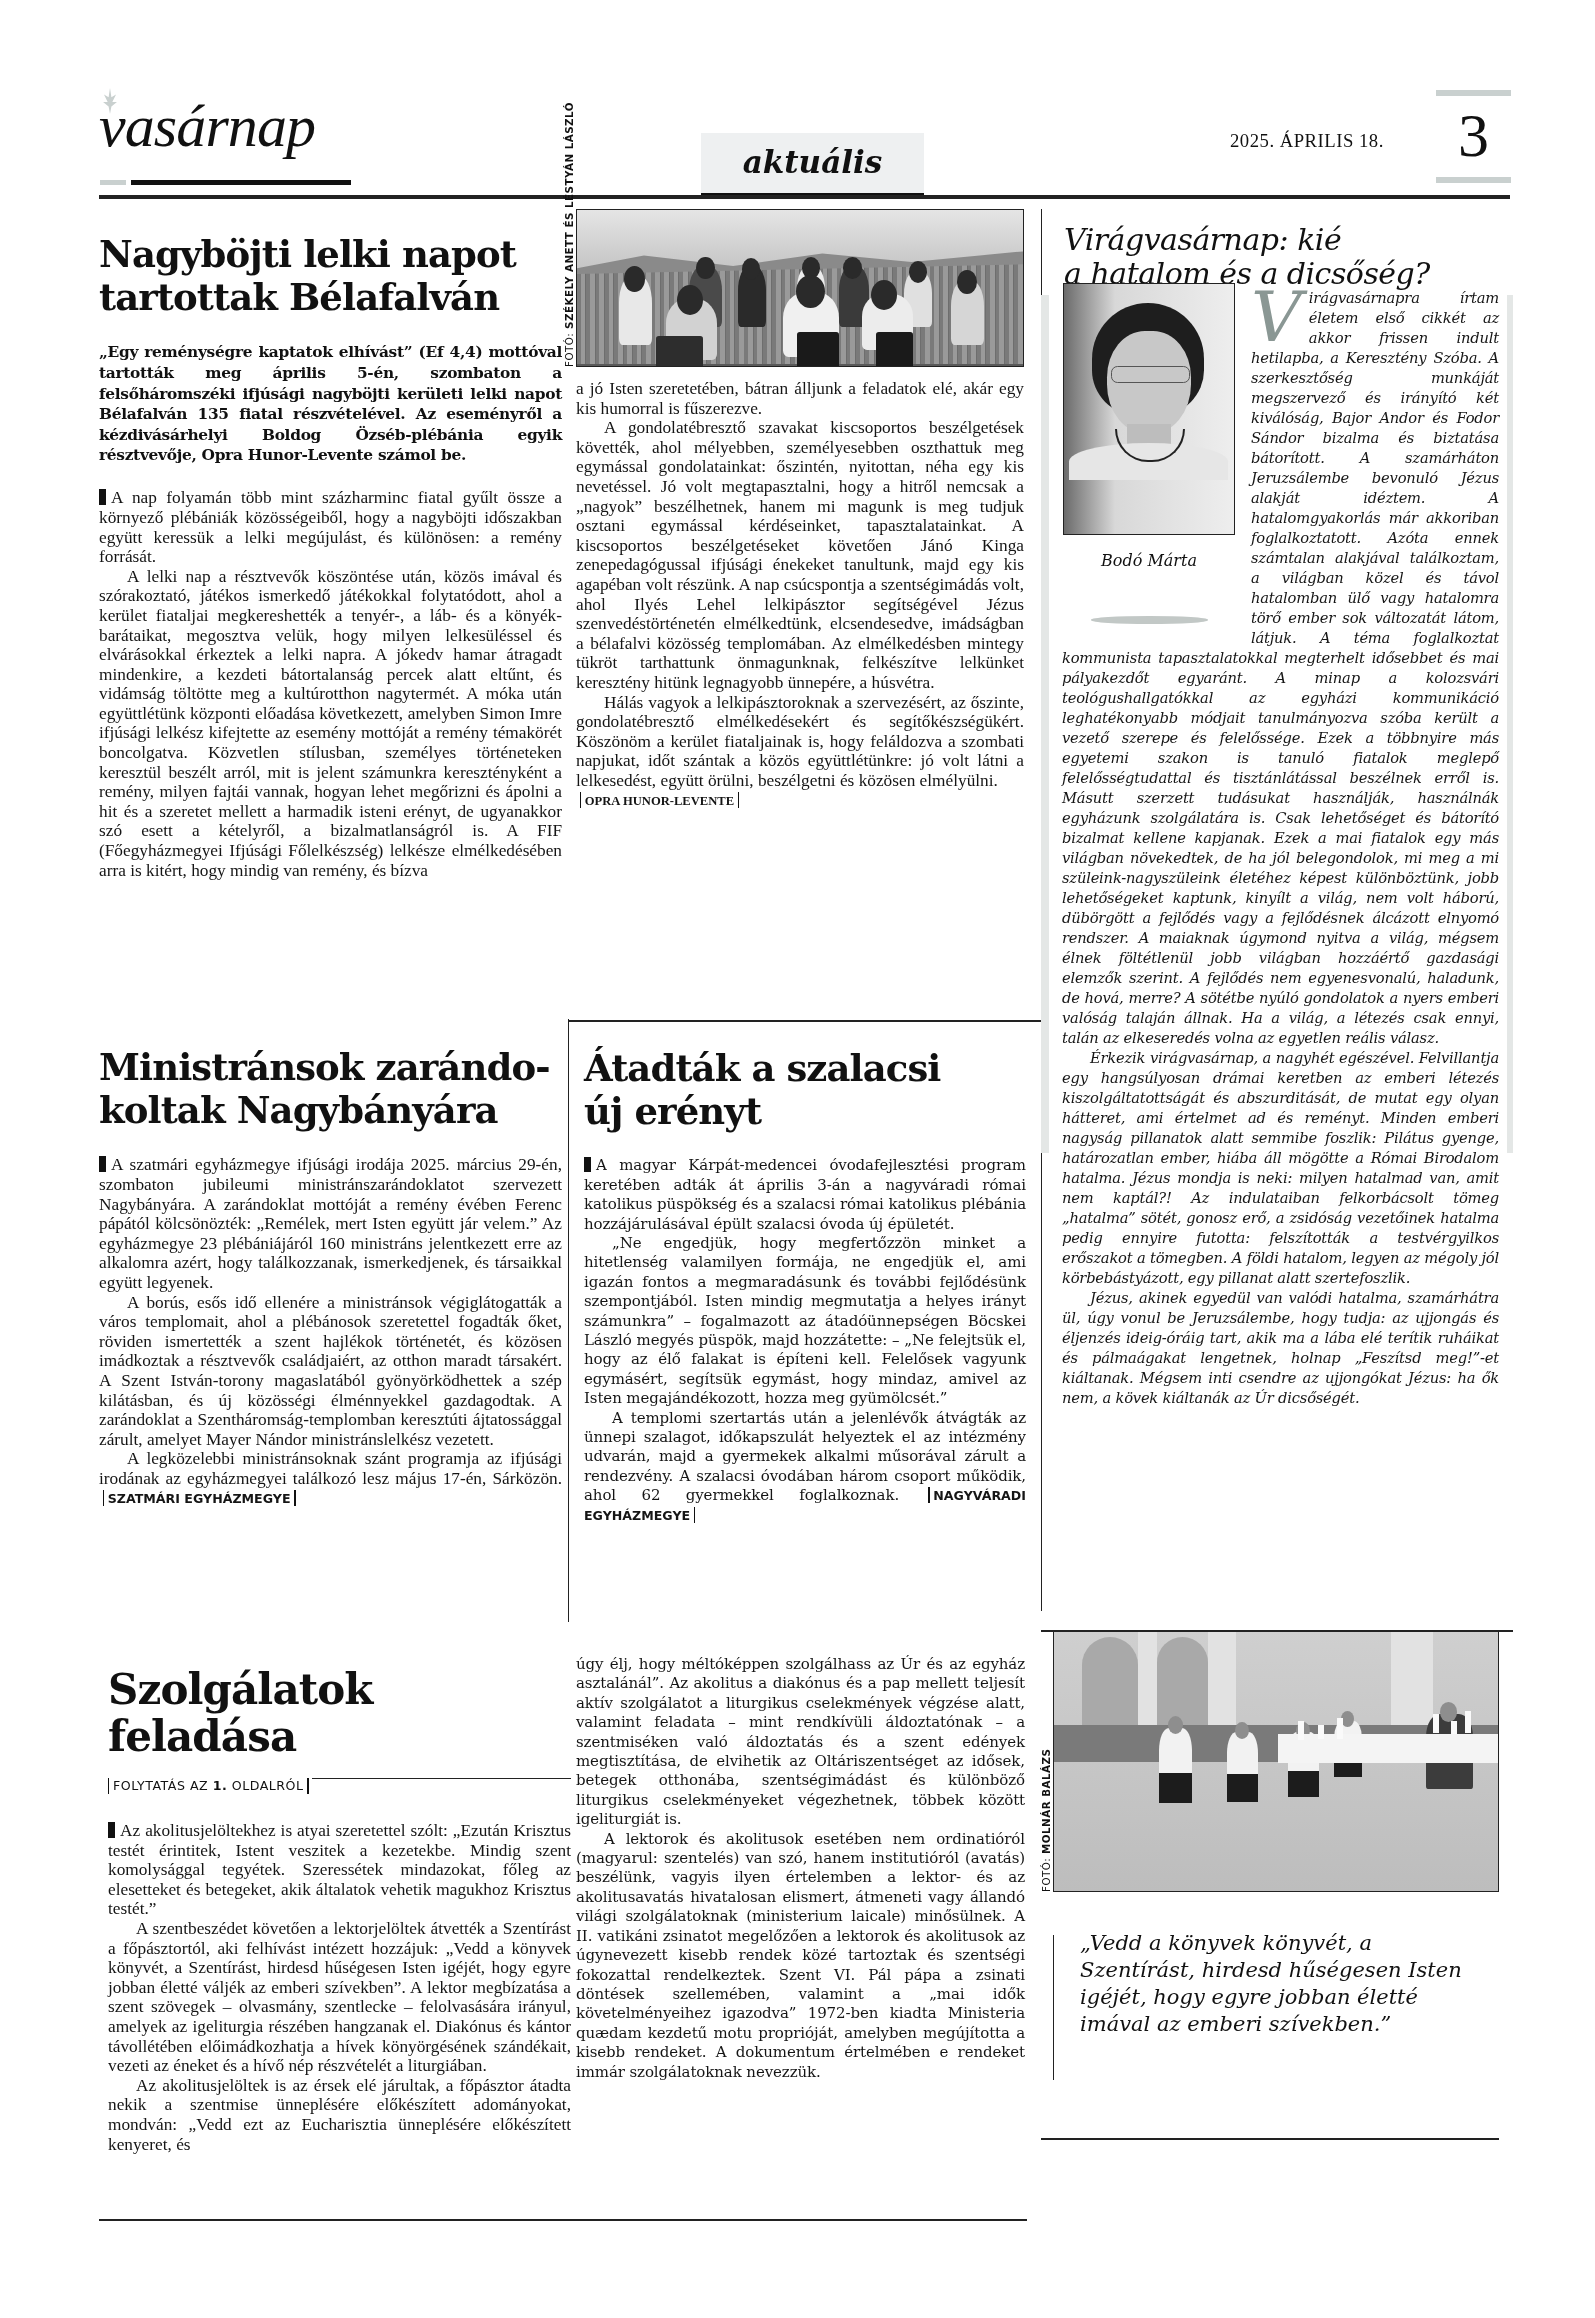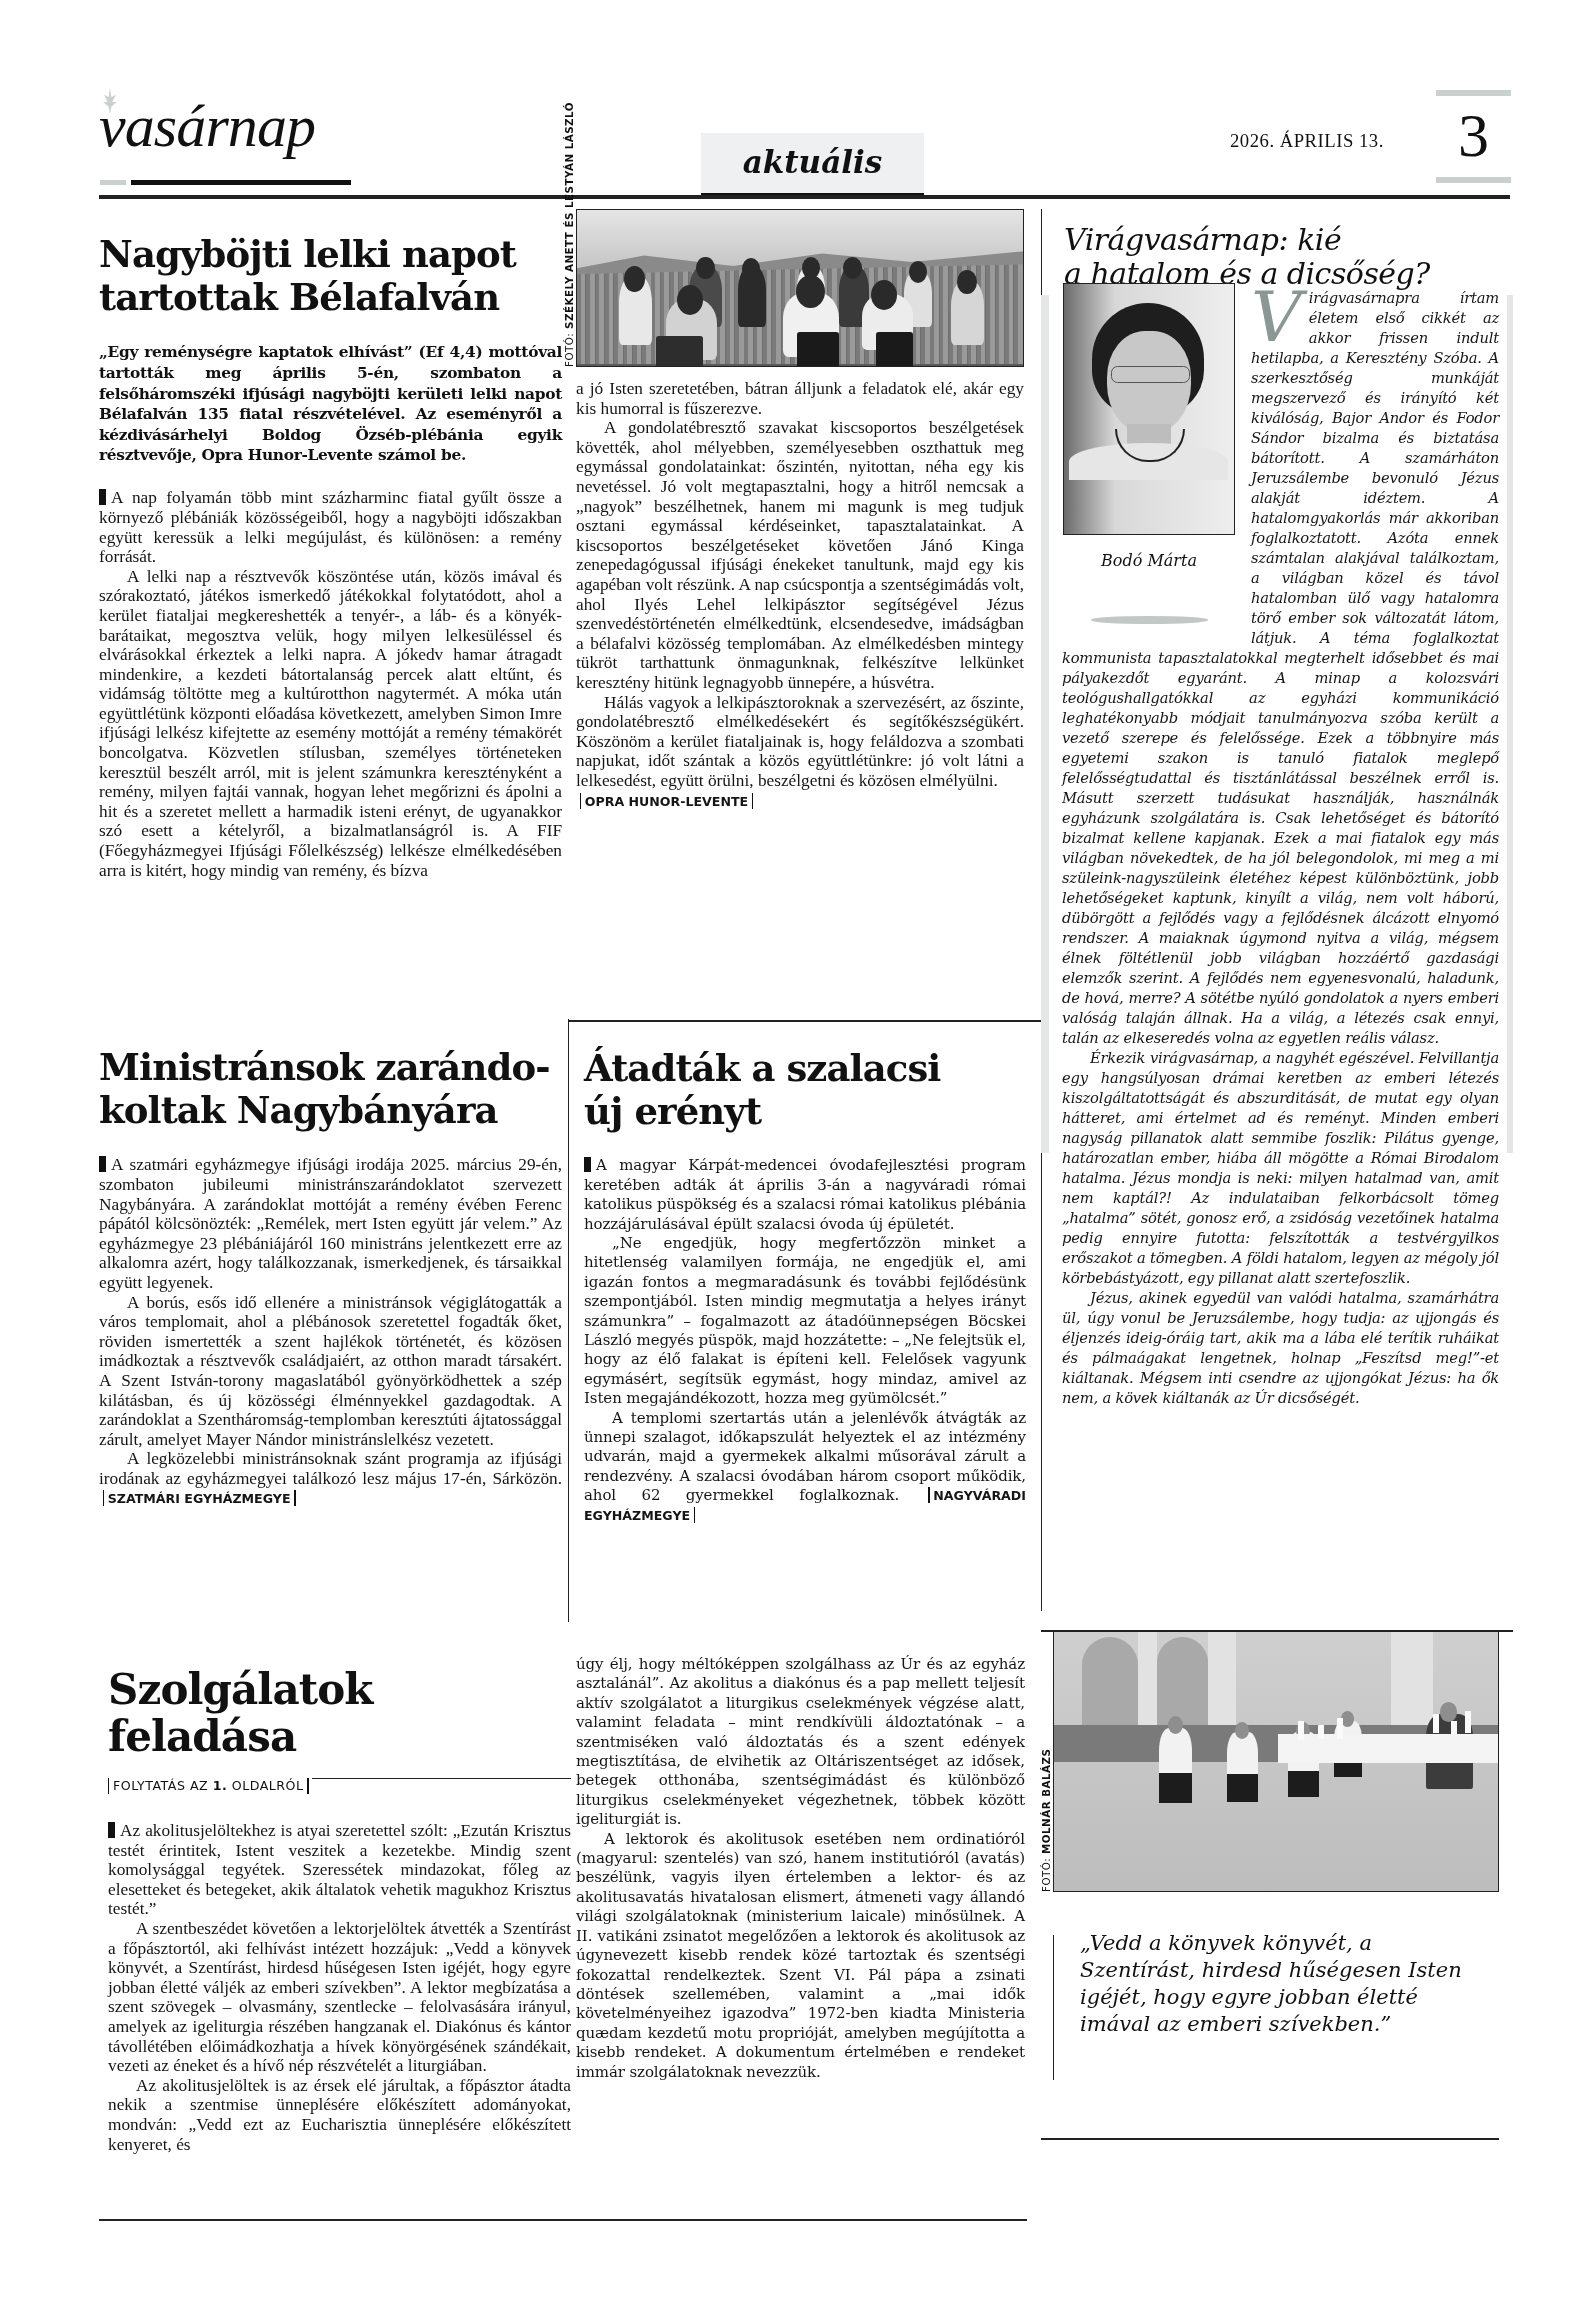--- a/index.html
+++ b/index.html
@@ -94,21 +94,21 @@
 <div class="masthead">
   <svg class="logo-spike" viewBox="0 0 30 56">
     <path d="M15 0 L18 20 L28 14 L20 30 L30 30 L18 40 L15 56 L12 40 L0 30 L10 30 L2 14 L12 20 Z" fill="#c9d0cf"></path>
   </svg>
   <div class="logo">vasárnap</div>
   <div class="logo-rule-grey"></div>
   <div class="logo-rule"></div>
   <div class="section-tab">
       <span>aktuális</span>
     </div>
-  <div class="date">2026. ÁPRILIS 13.</div>
+  <div class="date">2025. ÁPRILIS 18.</div>
   <div class="page-no">
       <span>3</span>
     </div>
 </div>
 <div class="top-rule"></div>
 
 <div style="position:absolute; left:99px; top:233px; width:463px;">
   <h1 class="headline" style="font-size:37px; line-height:43px;">
     <span>Nagyböjti lelki napot</span><br>
     <span>tartottak Bélafalván</span>
@@ -151,21 +151,21 @@
 </div>
 <div class="photo-credit" style="left:563px; top:367px;">
   <span>FOTÓ:</span>
   <b>SZÉKELY ANETT ÉS LÉSTYÁN LÁSZLÓ</b>
 </div>
 
 <div class="body" style="position:absolute; left:576px; top:379px; width:448px;">
   <p class="" style="text-indent:0">a jó Isten szeretetében, bátran álljunk a feladatok elé, akár egy kis humorral is fűszerezve.</p>
   <p>A gondolatébresztő szavakat kiscsoportos beszélgetések követték, ahol mélyebben, személyesebben oszthattuk meg egymással gondolatainkat: őszintén, nyitottan, néha egy kis nevetéssel. Jó volt megtapasztalni, hogy a hitről nemcsak a „nagyok” beszélhetnek, hanem mi magunk is meg tudjuk osztani egymással kérdéseinket, tapasztalatainkat. A kiscsoportos beszélgetéseket követően Jánó Kinga zenepedagógussal ifjúsági énekeket tanultunk, majd egy kis agapéban volt részünk. A nap csúcspontja a szentségimádás volt, ahol Ilyés Lehel lelkipásztor segítségével Jézus szenvedéstörténetén elmélkedtünk, elcsendesedve, imádságban a bélafalvi közösség templomában. Az elmélkedésben mintegy tükröt tarthattunk önmagunknak, felkészítve lelkünket keresztény hitünk legnagyobb ünnepére, a húsvétra.</p>
   <p>Hálás vagyok a lelkipásztoroknak a szervezésért, az őszinte, gondolatébresztő elmélkedésekért és segítőkészségükért. Köszönöm a kerület fiataljainak is, hogy feláldozva a szombati napjukat, időt szántak a közös együttlétünkre: jó volt látni a lelkesedést, együtt örülni, beszélgetni és közösen elmélyülni.</p>
-  <div class="byline" style="margin-top:1.9px;">
+  <div class="byline" style="margin-top:1.9px;font-family:Liberation Serif, serif;">
     <span class="byline-bar"></span><span>OPRA HUNOR-LEVENTE</span><span class="byline-bar"></span>
   </div>
 </div>
 
 <div class="vrule" style="left:1041px; top:209px; height:1402px;"></div>
 <div class="vrule" style="left:568px; top:1019px; height:603px;"></div>
 <div class="hrule" style="left:568px; top:1020px; width:473px;"></div>
 
 <div class="op-title">
   <span>Virágvasárnap: kié</span><br>

